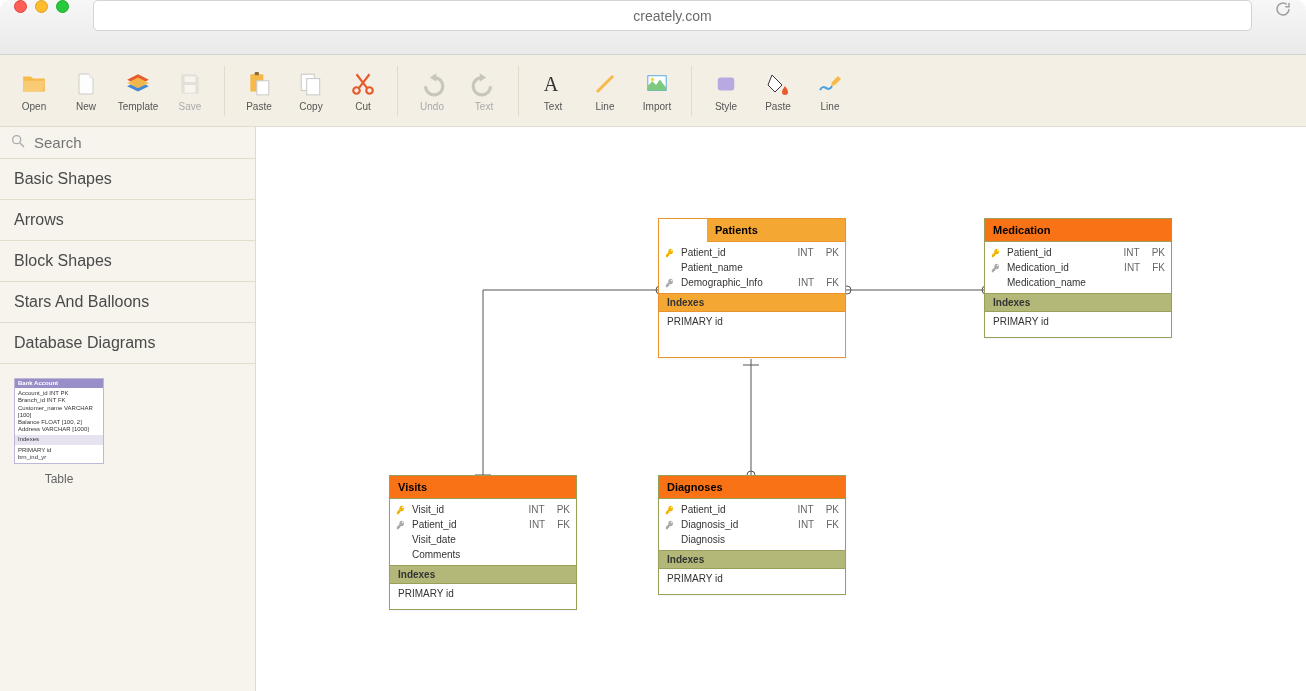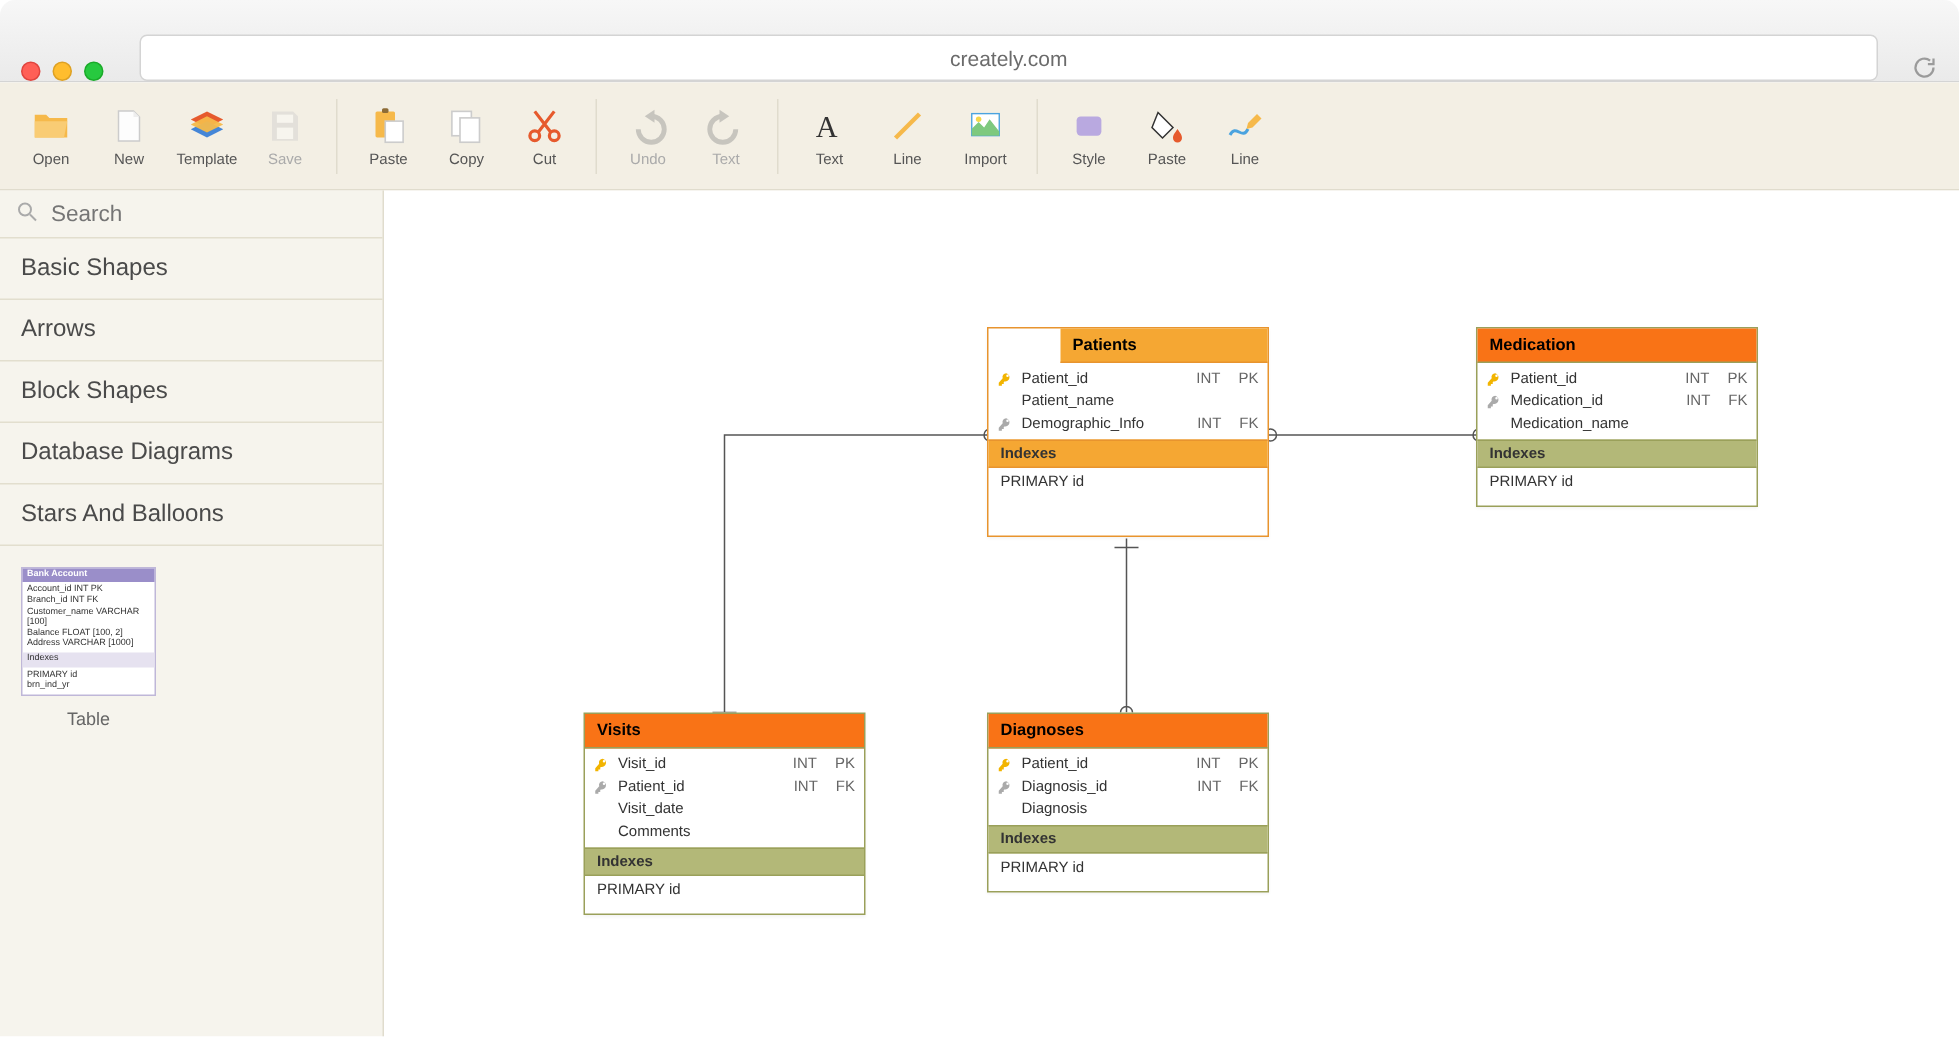--- a/index.html
+++ b/index.html
@@ -1,19 +1,19 @@
 <!DOCTYPE html>
 <html><head>
 <meta charset="utf-8">
 <style>
 * { box-sizing: border-box; margin: 0; padding: 0; }
 body { font-family: "Helvetica Neue", Arial, sans-serif; font-size: 13px; color: #333; background: #fff; width: 1306px; height: 691px; overflow: hidden; }
 
 
-.browser-chrome { height: 55px; background: linear-gradient(#f7f7f7,#eaeaea); border-bottom: 1px solid #d4d4d4; border-top-left-radius: 10px; border-top-right-radius: 10px; display: flex; align-items: flex-end; padding: 0 14px; gap: 10px; }
+.browser-chrome { height: 55px; background: linear-gradient(#f7f7f7,#eaeaea); border-bottom: 1px solid #d4d4d4; border-top-left-radius: 10px; border-top-right-radius: 10px; display: flex; align-items: flex-start; padding: 0 14px; gap: 10px; }
 .traffic { display: flex; gap: 8px; margin-right: 14px; }
 .dot { width: 13px; height: 13px; border-radius: 50%; }
 .dot.red { background: #ff5f56; border: 1px solid #e0443e; }
 .dot.yel { background: #ffbd2e; border: 1px solid #dea123; }
 .dot.grn { background: #27c93f; border: 1px solid #1aab29; }
 .url-bar { flex: 1; height: 31px; background: #fff; border: 1px solid #d4d4d4; border-radius: 5px; display: flex; align-items: center; justify-content: center; position: relative; color: #6b6b6b; font-size: 14px; }
 .reload { width: 18px; height: 18px; margin-left: 12px; opacity: .6; }
 
 
 .toolbar { height: 72px; background: #f3efe4; border-bottom: 1px solid #e0dccd; display: flex; align-items: center; padding: 0 8px; gap: 0; }
@@ -239,22 +239,22 @@
     <div class="search-row">
       <span><svg width="16" height="16" viewBox="0 0 24 24">
             <circle cx="10" cy="10" r="6" fill="none" stroke="#aaa" stroke-width="2"></circle>
             <line x1="15" y1="15" x2="21" y2="21" stroke="#aaa" stroke-width="2"></line>
           </svg></span>
       <input type="text" placeholder="Search" style="">
     </div>
     <div class="panel-item">Basic Shapes</div>
     <div class="panel-item">Arrows</div>
     <div class="panel-item">Block Shapes</div>
+    <div class="panel-item">Stars And Balloons</div>
     <div class="panel-item">Database Diagrams</div>
-    <div class="panel-item">Stars And Balloons</div>
     <div class="shape-preview">
       <div class="thumb">
         <div class="thumb-card">
           <div class="hdr">Bank Account</div>
           <div class="body">
             <div>Account_id INT PK</div>
             <div>Branch_id INT FK</div>
             <div>Customer_name VARCHAR [100]</div>
             <div>Balance FLOAT [100, 2]</div>
             <div>Address VARCHAR [1000]</div>

